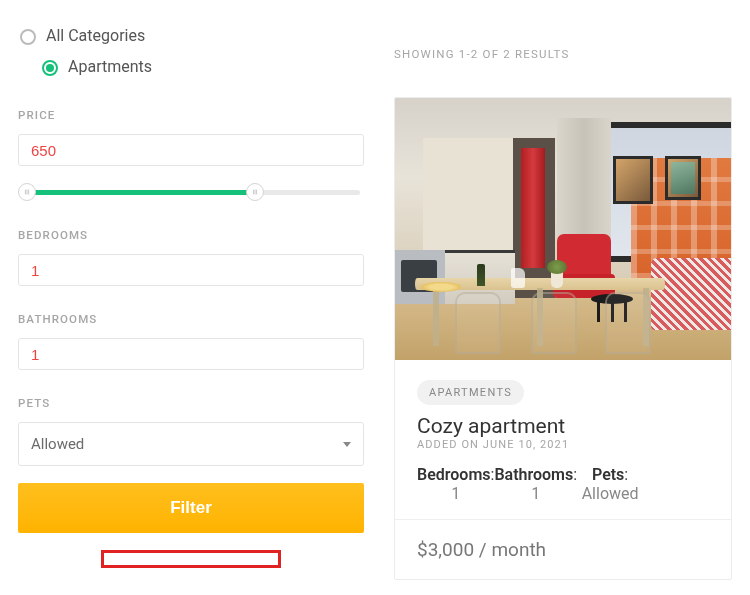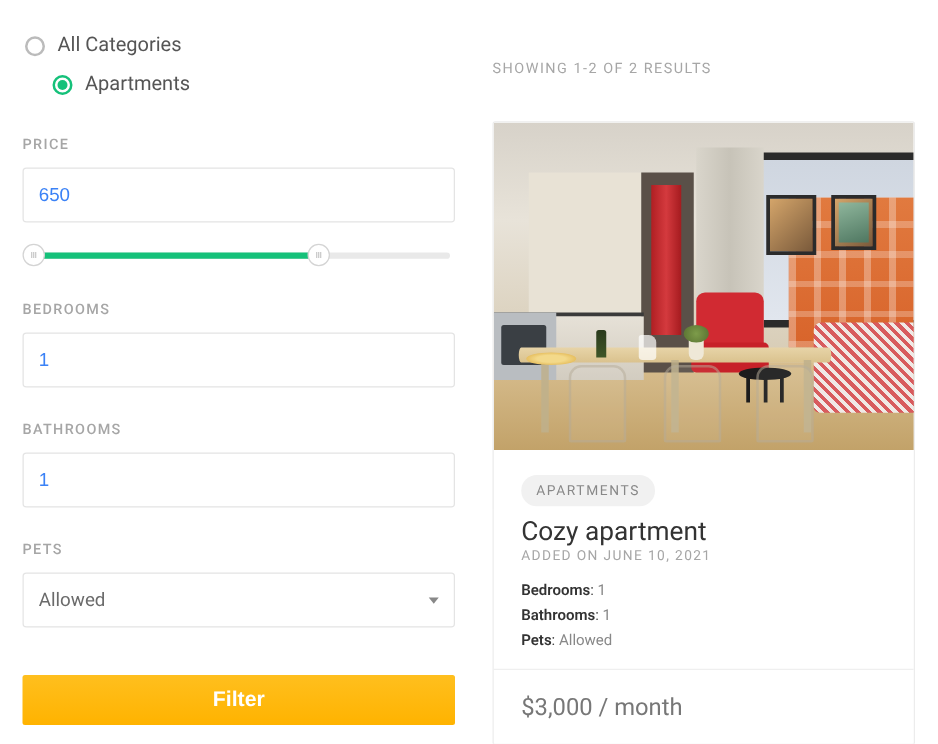--- a/index.html
+++ b/index.html
@@ -7,32 +7,32 @@
   .wrap { display: flex; padding: 20px 18px 0 18px; gap: 30px; }
   .sidebar { width: 346px; flex-shrink: 0; }
   .main { flex: 1; }
   .cat { display: flex; align-items: flex-end; gap: 10px; padding: 6px 0 6px 2px; font-size: 16px; color: #555; cursor: pointer; }
   .cat.sel { padding-left: 24px; }
   .radio { width: 16px; height: 16px; border: 2px solid #bbb; border-radius: 50%; display: inline-block; position: relative; flex-shrink: 0; }
   .radio.on { border-color: #15c17a; }
   .radio.on::after { content:""; width:8px; height:8px; background:#15c17a; border-radius:50%; position:absolute; top:2px; left:2px; }
   .label { font-size: 11.5px; letter-spacing: 1.1px; color: #a6a6a6; margin: 26px 0 12px 0; text-transform: uppercase; font-weight: 500; }
   .row2 { display: flex; gap: 14px; }
-  .input { height: 44px; border: 1px solid #e4e4e4; border-radius: 3px; padding: 0 12px; font-size: 15px; color: #3b82f6; width: 100%; outline: none; }
+  .input { height: 32px; border: 1px solid #e4e4e4; border-radius: 3px; padding: 0 12px; font-size: 15px; color: #ef4444; width: 100%; outline: none; }
   .row2 .input { flex:1; }
   .slider { position: relative; height: 20px; margin-top: 16px; }
   .track { position:absolute; left:4px; right:4px; top:8px; height:5px; background:#e9e9e9; border-radius:3px; }
   .fill { position:absolute; left:4px; top:8px; height:5px; background:#15c17a; border-radius:3px; width: 67%; }
   .thumb { position:absolute; top:1px; width:18px; height:18px; background:#fff; border:1px solid #d4d4d4; border-radius:50%; display:flex; align-items:center; justify-content:center; cursor:pointer; }
   .thumb svg { width:8px; height:8px; }
   .thumb.t1 { left:0; }
   .thumb.t2 { left: 66%; }
   .select { height:44px; border:1px solid #e4e4e4; border-radius:3px; padding:0 12px; font-size:15px; color:#6b6b6b; display:flex; align-items:center; justify-content:space-between; cursor:pointer; }
   .caret { border-left:4px solid transparent; border-right:4px solid transparent; border-top:5px solid #888; }
-  .btn { width:100%; height:40px; background:linear-gradient(#ffbf1e,#ffb300); color:#fff; font-size:17px; font-weight:600; border:none; border-radius:2px; cursor:pointer; margin-top:38px; }
+  .btn { width:100%; height:50px; background:linear-gradient(#ffbf1e,#ffb300); color:#fff; font-size:17px; font-weight:600; border:none; border-radius:2px; cursor:pointer; margin-top:17px; }
   .alert { display:flex; align-items:center; justify-content:center; gap:7px; margin:17px auto 0 auto; width:180px; color:#777; font-size:15px; padding:6px 10px; border:3px solid #e02222; cursor:pointer; }
   .results-head { font-size:11.5px; letter-spacing:1.2px; color:#a6a6a6; text-transform:uppercase; margin-top:27px; }
   .card { border:1px solid #ececec; border-radius:2px; margin-top:36px; overflow:hidden; }
   .photo { height: 262px; position:relative; overflow:hidden; }
   .room-bg { position:absolute; inset:0; background:linear-gradient(180deg,#d7d2c9 0%, #e8e3d9 30%, #d8cdb7 70%, #c4ad86 100%); }
   .window { position:absolute; right:0; top:24px; width:130px; height:140px; background:linear-gradient(#cfd6e0,#e1e6ee); border:6px solid #2b2b2b; border-right:none; }
   .bldg { position:absolute; right:0; top:30px; width:100px; height:120px; background:linear-gradient(#e17a3f,#d8642b); }
   .bldg::before { content:""; position:absolute; inset:0; background: repeating-linear-gradient(90deg, rgba(255,255,255,0.3) 0 6px, transparent 6px 20px), repeating-linear-gradient(0deg, rgba(255,255,255,0.25) 0 5px, transparent 5px 24px); }
   .curtain { position:absolute; right:120px; top:20px; width:54px; height:170px; background:linear-gradient(90deg,#d9d5cb,#c7c3b8,#d9d5cb); border-radius:0 0 10px 10px; }
   .wall-l { position:absolute; left:28px; top:40px; width:90px; height:160px; background:#e8e2d5; }
@@ -60,21 +60,21 @@
   .wine{position:absolute;bottom:74px;left:82px;width:8px;height:22px;background:linear-gradient(#2a3a1c,#3f5627);border-radius:2px 2px 0 0;} 
   .pitcher{position:absolute;bottom:72px;left:116px;width:14px;height:20px;background:rgba(255,255,255,0.7);border-radius:2px 6px 3px 3px;}
   .vase{position:absolute;bottom:72px;left:156px;width:12px;height:18px;background:#efe8d7;border-radius:2px 2px 5px 5px;}
   .vase::after{content:"";position:absolute;top:-10px;left:-4px;width:20px;height:14px;background:radial-gradient(circle,#7d9c4a,#576f30);border-radius:50%;}
   .ghost-chair{position:absolute;bottom:6px;width:46px;height:62px;border:2px solid rgba(180,170,150,0.5);border-radius:10px 10px 2px 2px;background:rgba(255,255,255,0.06);} .gc1{left:60px} .gc2{left:136px} .gc3{left:210px}
   .floor { position:absolute; left:0; right:0; bottom:0; height:70px; background:linear-gradient(#d7bd8e,#c2a269); }
   .body { padding: 20px 22px 16px 22px; }
   .tag { display:inline-block; background:#f1f1f1; color:#888; font-size:11px; letter-spacing:1.3px; padding:6px 12px; border-radius:14px; }
   .title { font-size:21px; font-weight:400; color:#333; margin-top:9px; }
   .added { font-size:11px; letter-spacing:1.1px; color:#a6a6a6; text-transform:uppercase; }
-  .meta { display:grid; grid-template-columns:1fr; row-gap:6px; margin-top:14px; font-size:12px; color:#444; }
+  .meta { display:grid; grid-template-columns:1fr 1fr 1fr 1fr; row-gap:6px; margin-top:14px; font-size:16px; color:#444;text-align:center; }
   .meta b { font-weight:600; color:#333; }
   .meta span { color:#888; }
   .price { border-top:1px solid #efefef; padding:18px 22px; font-size:19px; color:#777; }
 </style>
 </head>
 <body>
 
 <div class="wrap">
   <aside class="sidebar">
     <div class="cat">

